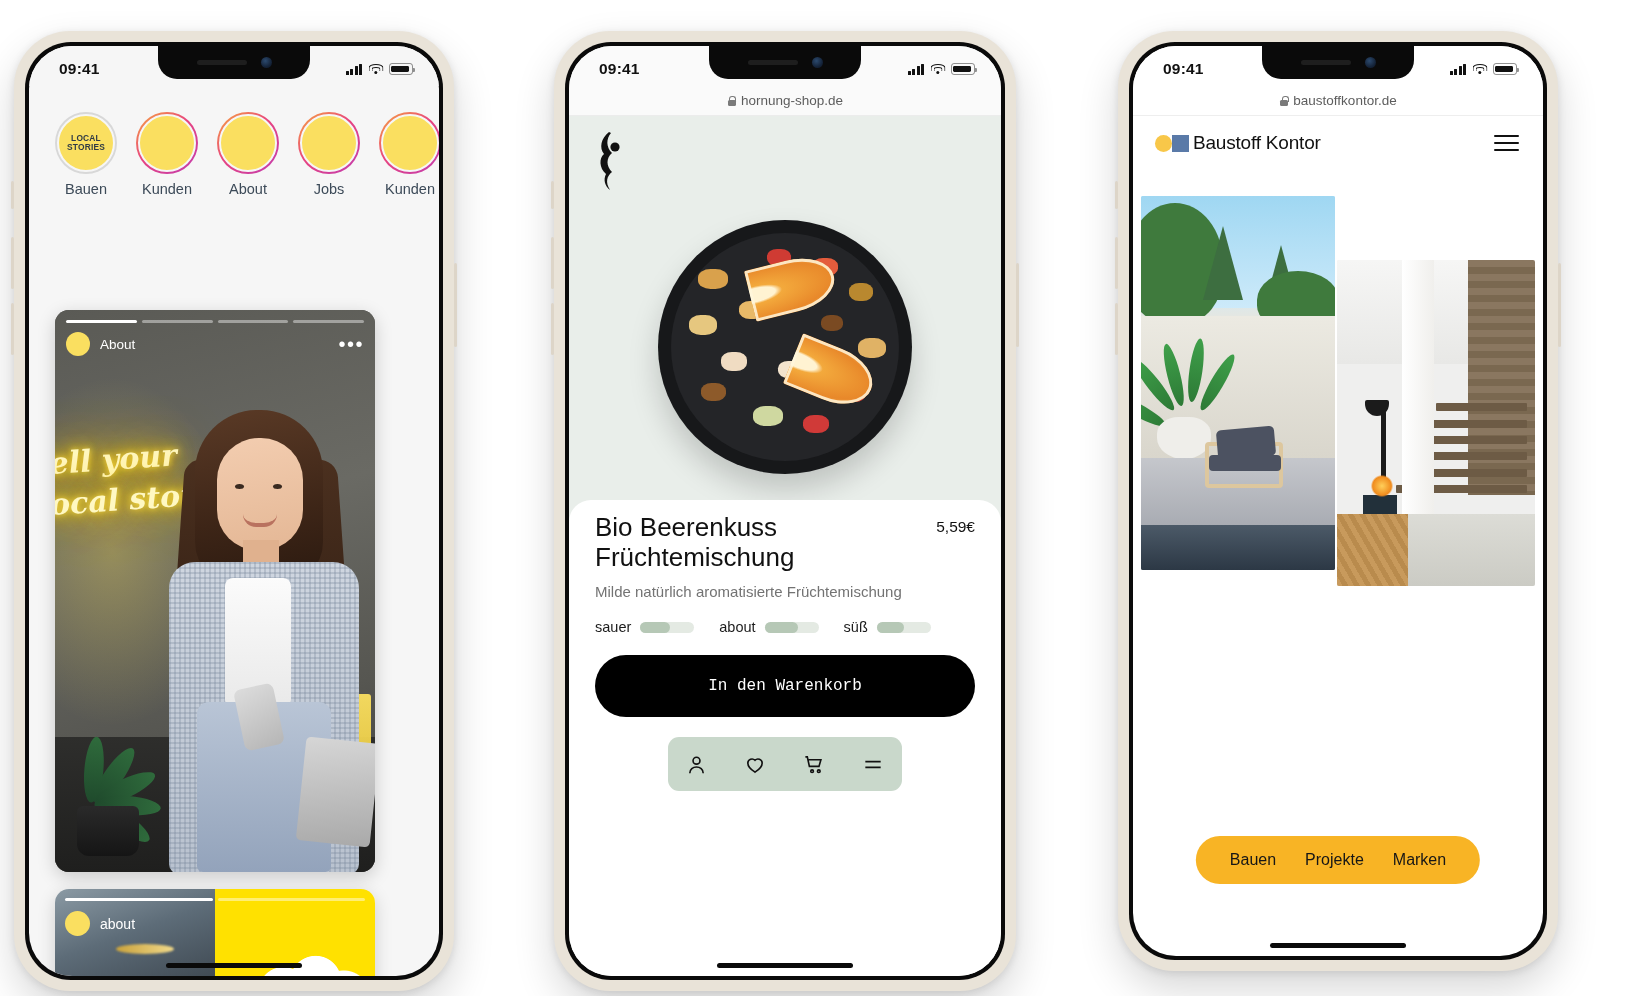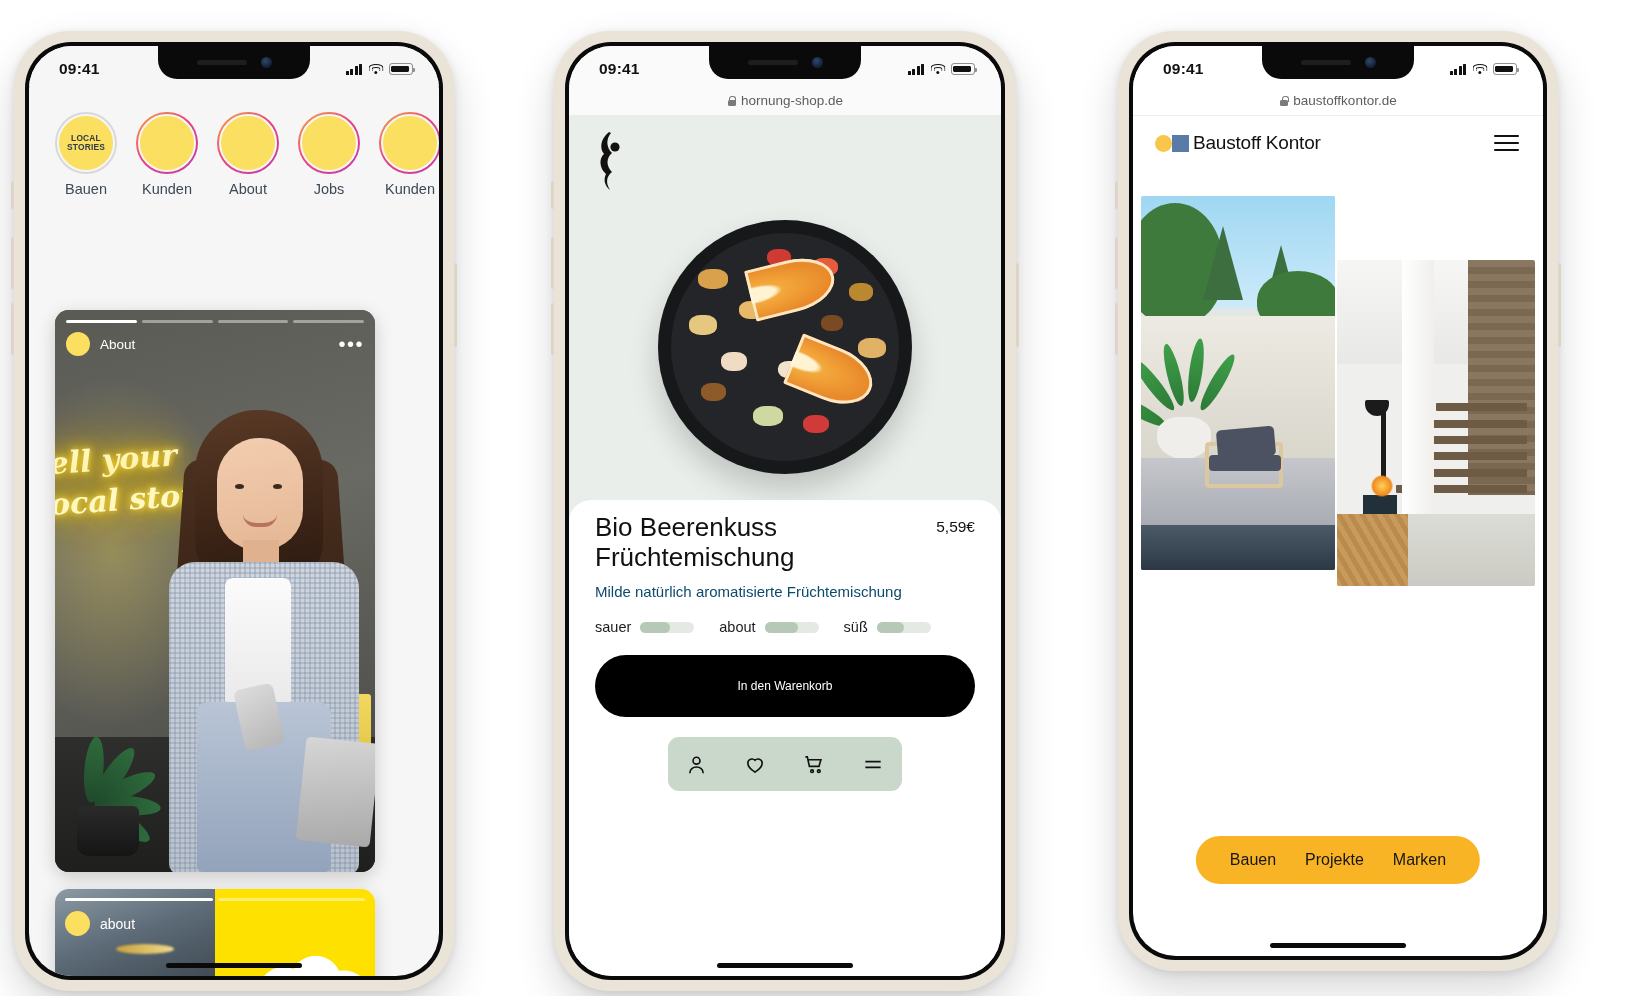--- a/index.html
+++ b/index.html
@@ -240,35 +240,35 @@
   .orange-slice { position:absolute; border-radius:4px 100% 100% 4px;
     background:radial-gradient(ellipse at 6% 50%, #fff3d2 0 18%, #f3a93c 24%, #e8882a 70%, #f6c16a 100%);
     box-shadow:inset 0 0 0 3px rgba(255,246,220,.85); }
 
   .p2-sheet { position:relative; margin-top:-22px; background:#fff;
     border-radius:22px 22px 0 0; padding:12px 26px 0 26px; z-index:5;
     min-height:520px; }
   .p2-titlerow { display:flex; align-items:flex-start; gap:14px; }
   .p2-title { font-size:26px; line-height:1.16; color:#111; font-weight:400; flex:1; }
   .p2-price { font-size:15.5px; color:#111; padding-top:6px; white-space:nowrap; }
-  .p2-sub { margin-top:11px; font-size:15px; color:#0c4a6e; }
+  .p2-sub { margin-top:11px; font-size:15px; color:#737373; }
   .p2-tastes { display:flex; align-items:center; gap:25px; margin-top:19px; }
   .p2-taste { display:flex; align-items:center; gap:9px; }
   .p2-taste-label { font-size:14.5px; color:#1c1c1c; }
   .p2-bar { position:relative; width:54px; height:11px; border-radius:6px; background:#e4eae3; }
   .p2-bar i { position:absolute; left:0; top:0; height:100%; border-radius:6px; background:#b6c8b6; }
 
   .p2-grid { display:grid; grid-template-columns:repeat(3,1fr); gap:10px; margin-top:22px; }
   .p2-opt { height:53px; border-radius:7px; background:#e6ece6; border:1px solid transparent;
     display:flex; align-items:center; justify-content:center;
     font-size:15.5px; color:#1c1c1c; }
   .p2-opt.selected { border-color:#2b2b2b; background:#e6ece6; }
   .p2-cta { margin-top:20px; height:62px; border-radius:32px; background:#000;
     display:flex; align-items:center; justify-content:center;
-    color:#fff; font-size:12px; }
+    color:#fff; font-size:16px;font-family:Liberation Mono, monospace; }
   .p2-tabbar { margin:20px auto 0; width:234px; height:54px; border-radius:11px;
     background:#c9d8cb; display:flex; align-items:center; justify-content:space-around; }
   .p2-tabbar svg { display:block; }
 
   
   #phone3 { left: 1118px; top: 8px; width: 440px; height: 940px; }
   #phone3 .screen { background:#fff; }
   #phone3 .statusbar, #phone3 .urlbar { background:#fff; }
   #phone3 .urlbar { border-bottom:1px solid #eee; }
 

